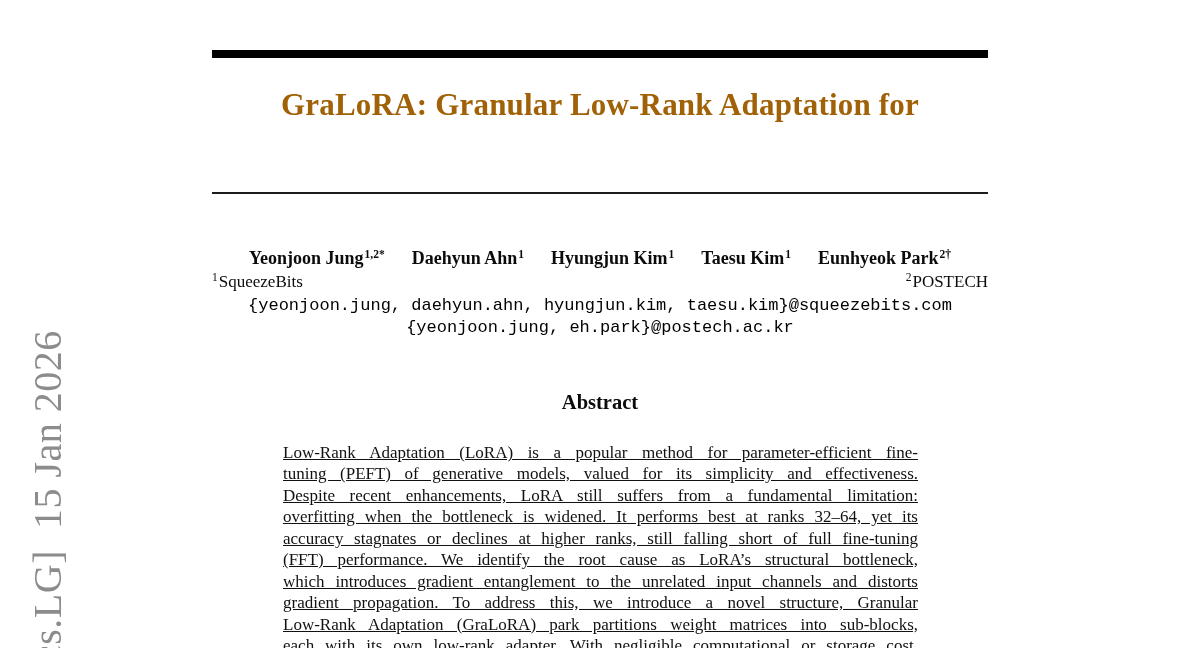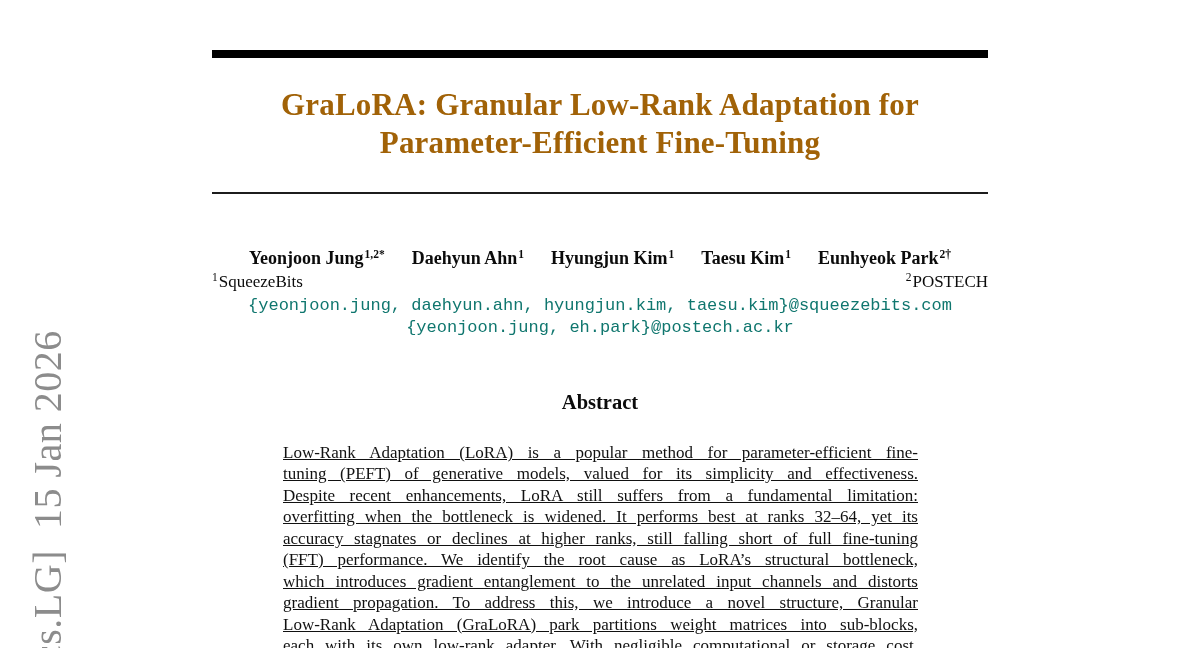--- a/index.html
+++ b/index.html
@@ -74,21 +74,21 @@
     line-height: 20px;
   }
   .affils .sup { margin-left: 0; margin-right: 1px; }
 
   .emails {
     top: 295px;
     text-align: center;
     font-family: "Liberation Mono", "DejaVu Sans Mono", monospace;
     font-size: 17px;
     line-height: 22px;
-    color: #0f766e;
+    color: #000000;
   }
 
   .abstract-heading {
     top: 390px;
     text-align: center;
     font-weight: bold;
     font-size: 20.5px;
     line-height: 24px;
   }
 
@@ -114,21 +114,20 @@
 <body>
 
 <div class="page">
 
   <div class="watermark">cs.LG]  15 Jan 2026</div>
 
   <div class="col rule-thick"></div>
 
   <div class="col title">
     <div>GraLoRA: Granular Low-Rank Adaptation for</div>
-    <div>Parameter-Efficient Fine-Tuning</div>
   </div>
 
   <div class="col rule-thin"></div>
 
   <div class="col authors">
     <span><span>Yeonjoon Jung</span><span class="sup">1,2*</span></span>
     <span><span>Daehyun Ahn</span><span class="sup">1</span></span>
     <span><span>Hyungjun Kim</span><span class="sup">1</span></span>
     <span><span>Taesu Kim</span><span class="sup">1</span></span>
     <span><span>Eunhyeok Park</span><span class="sup">2†</span></span>

